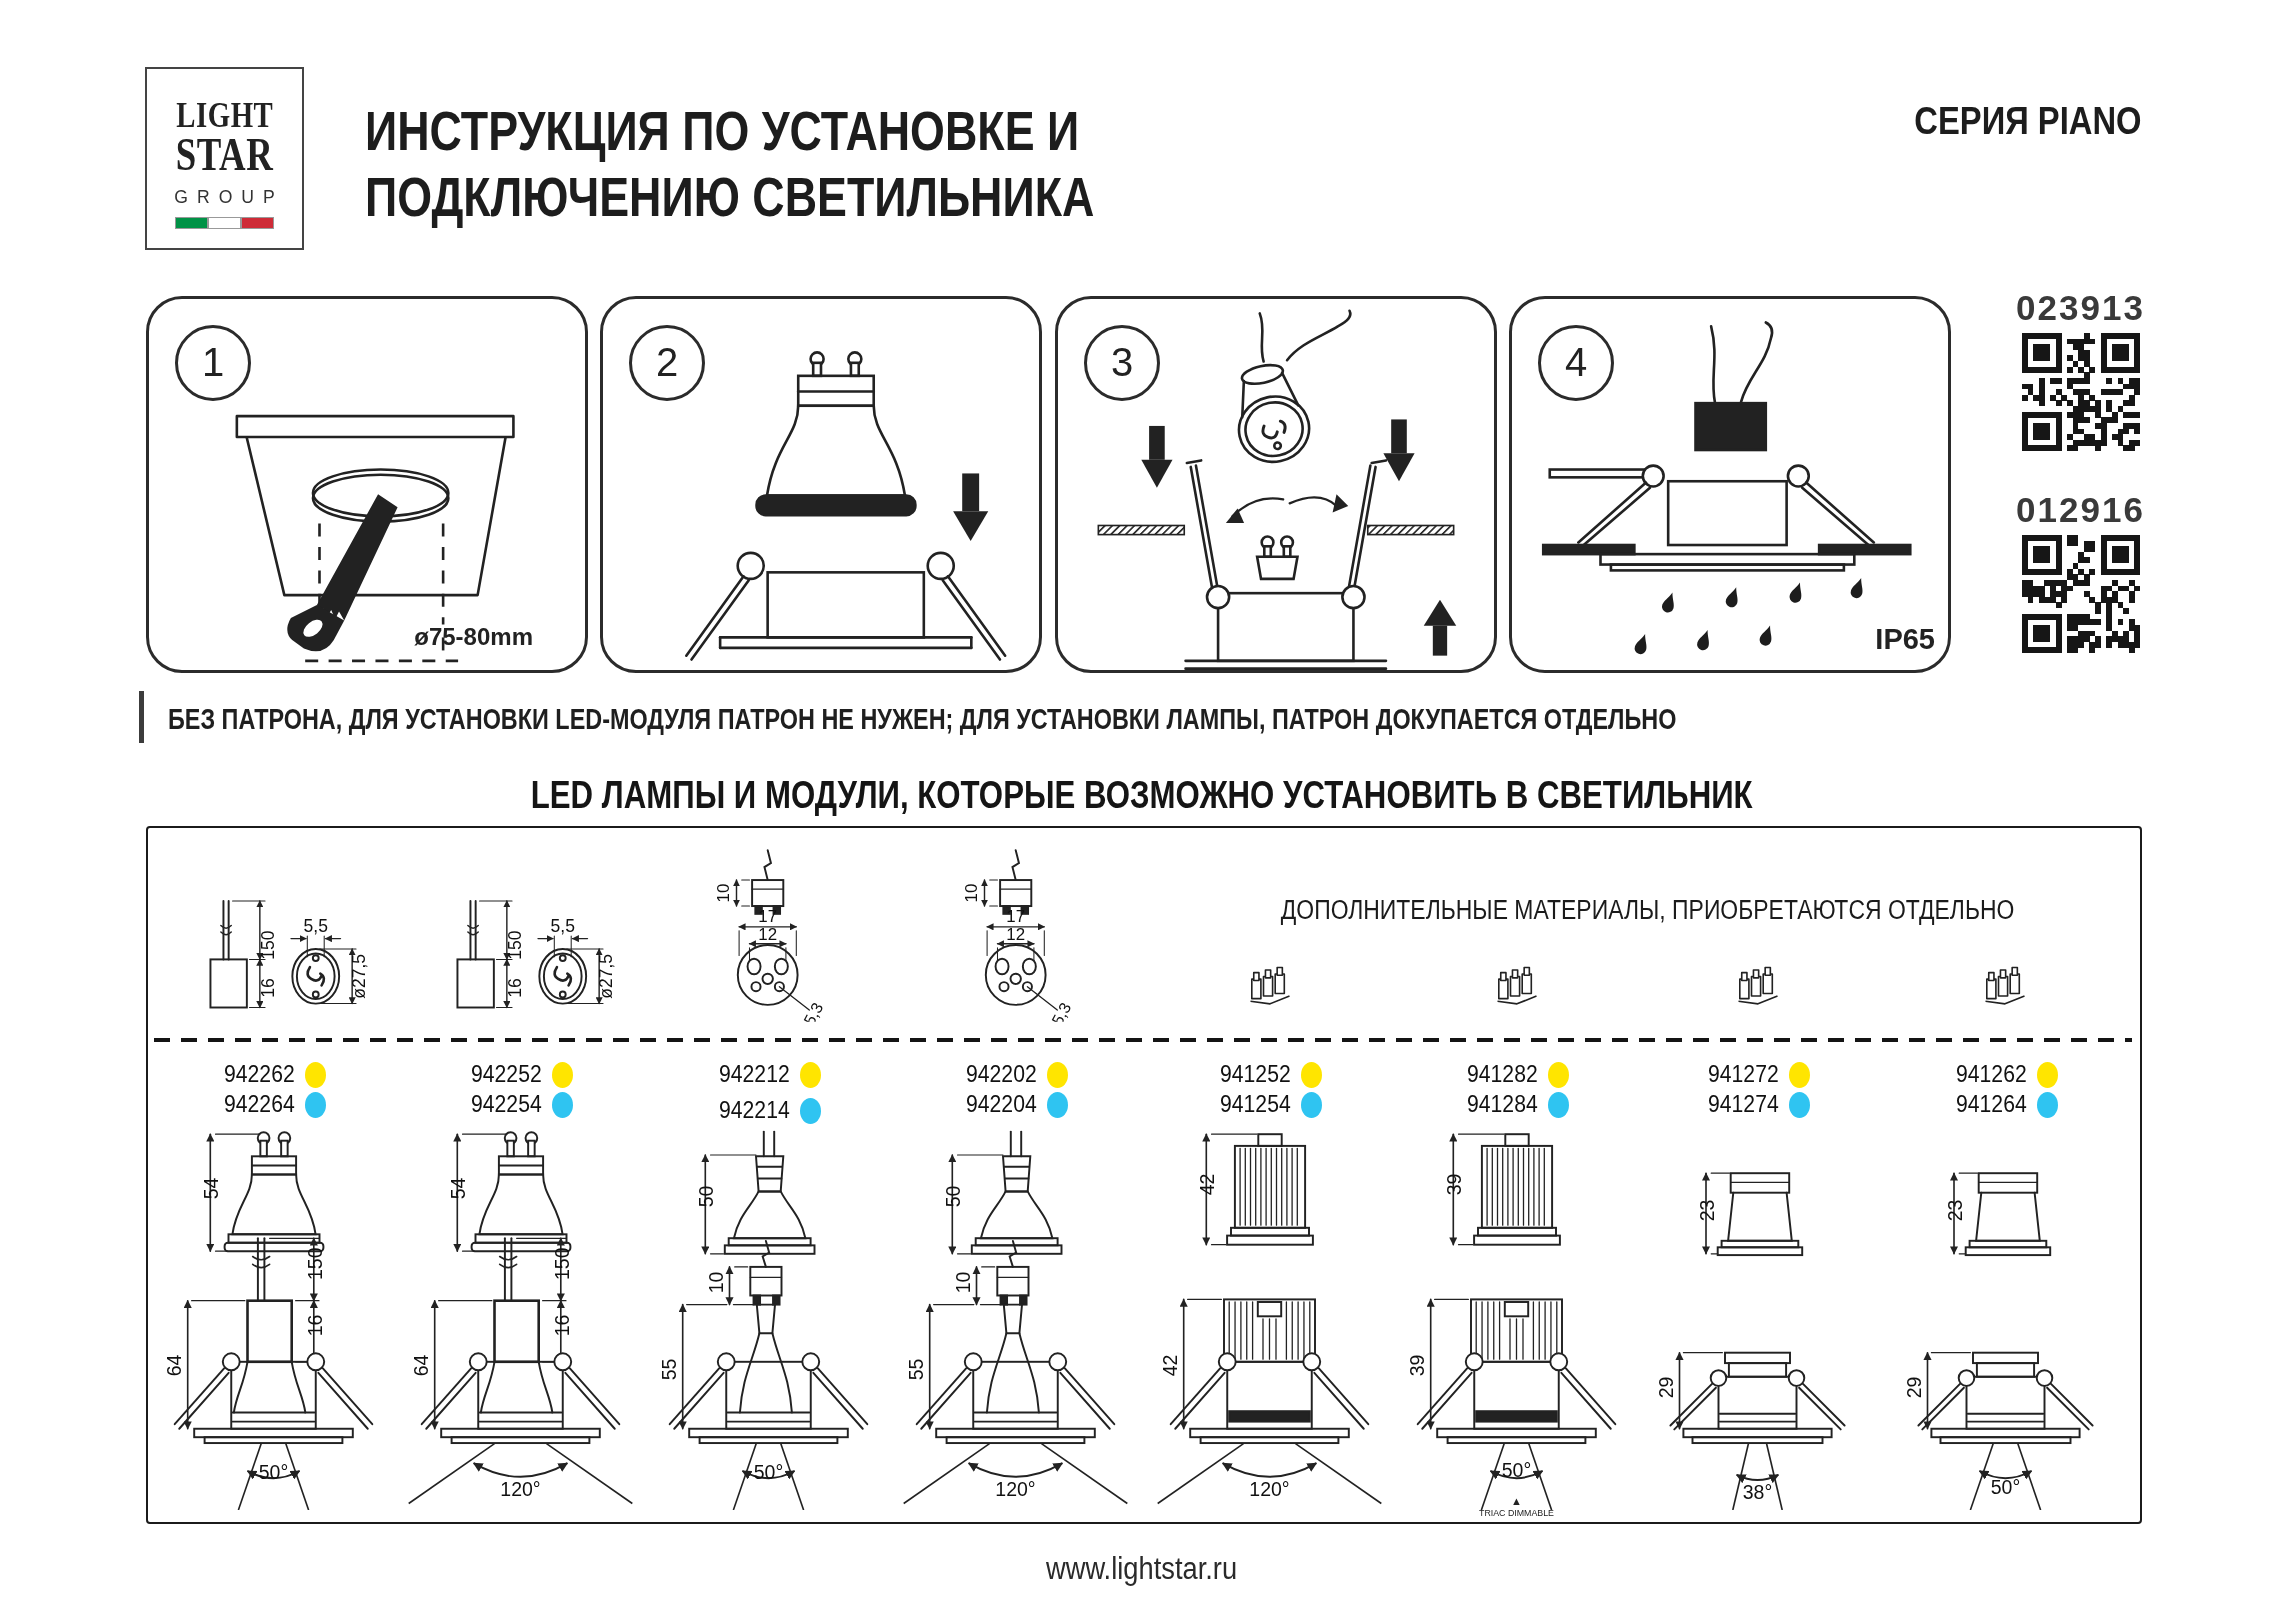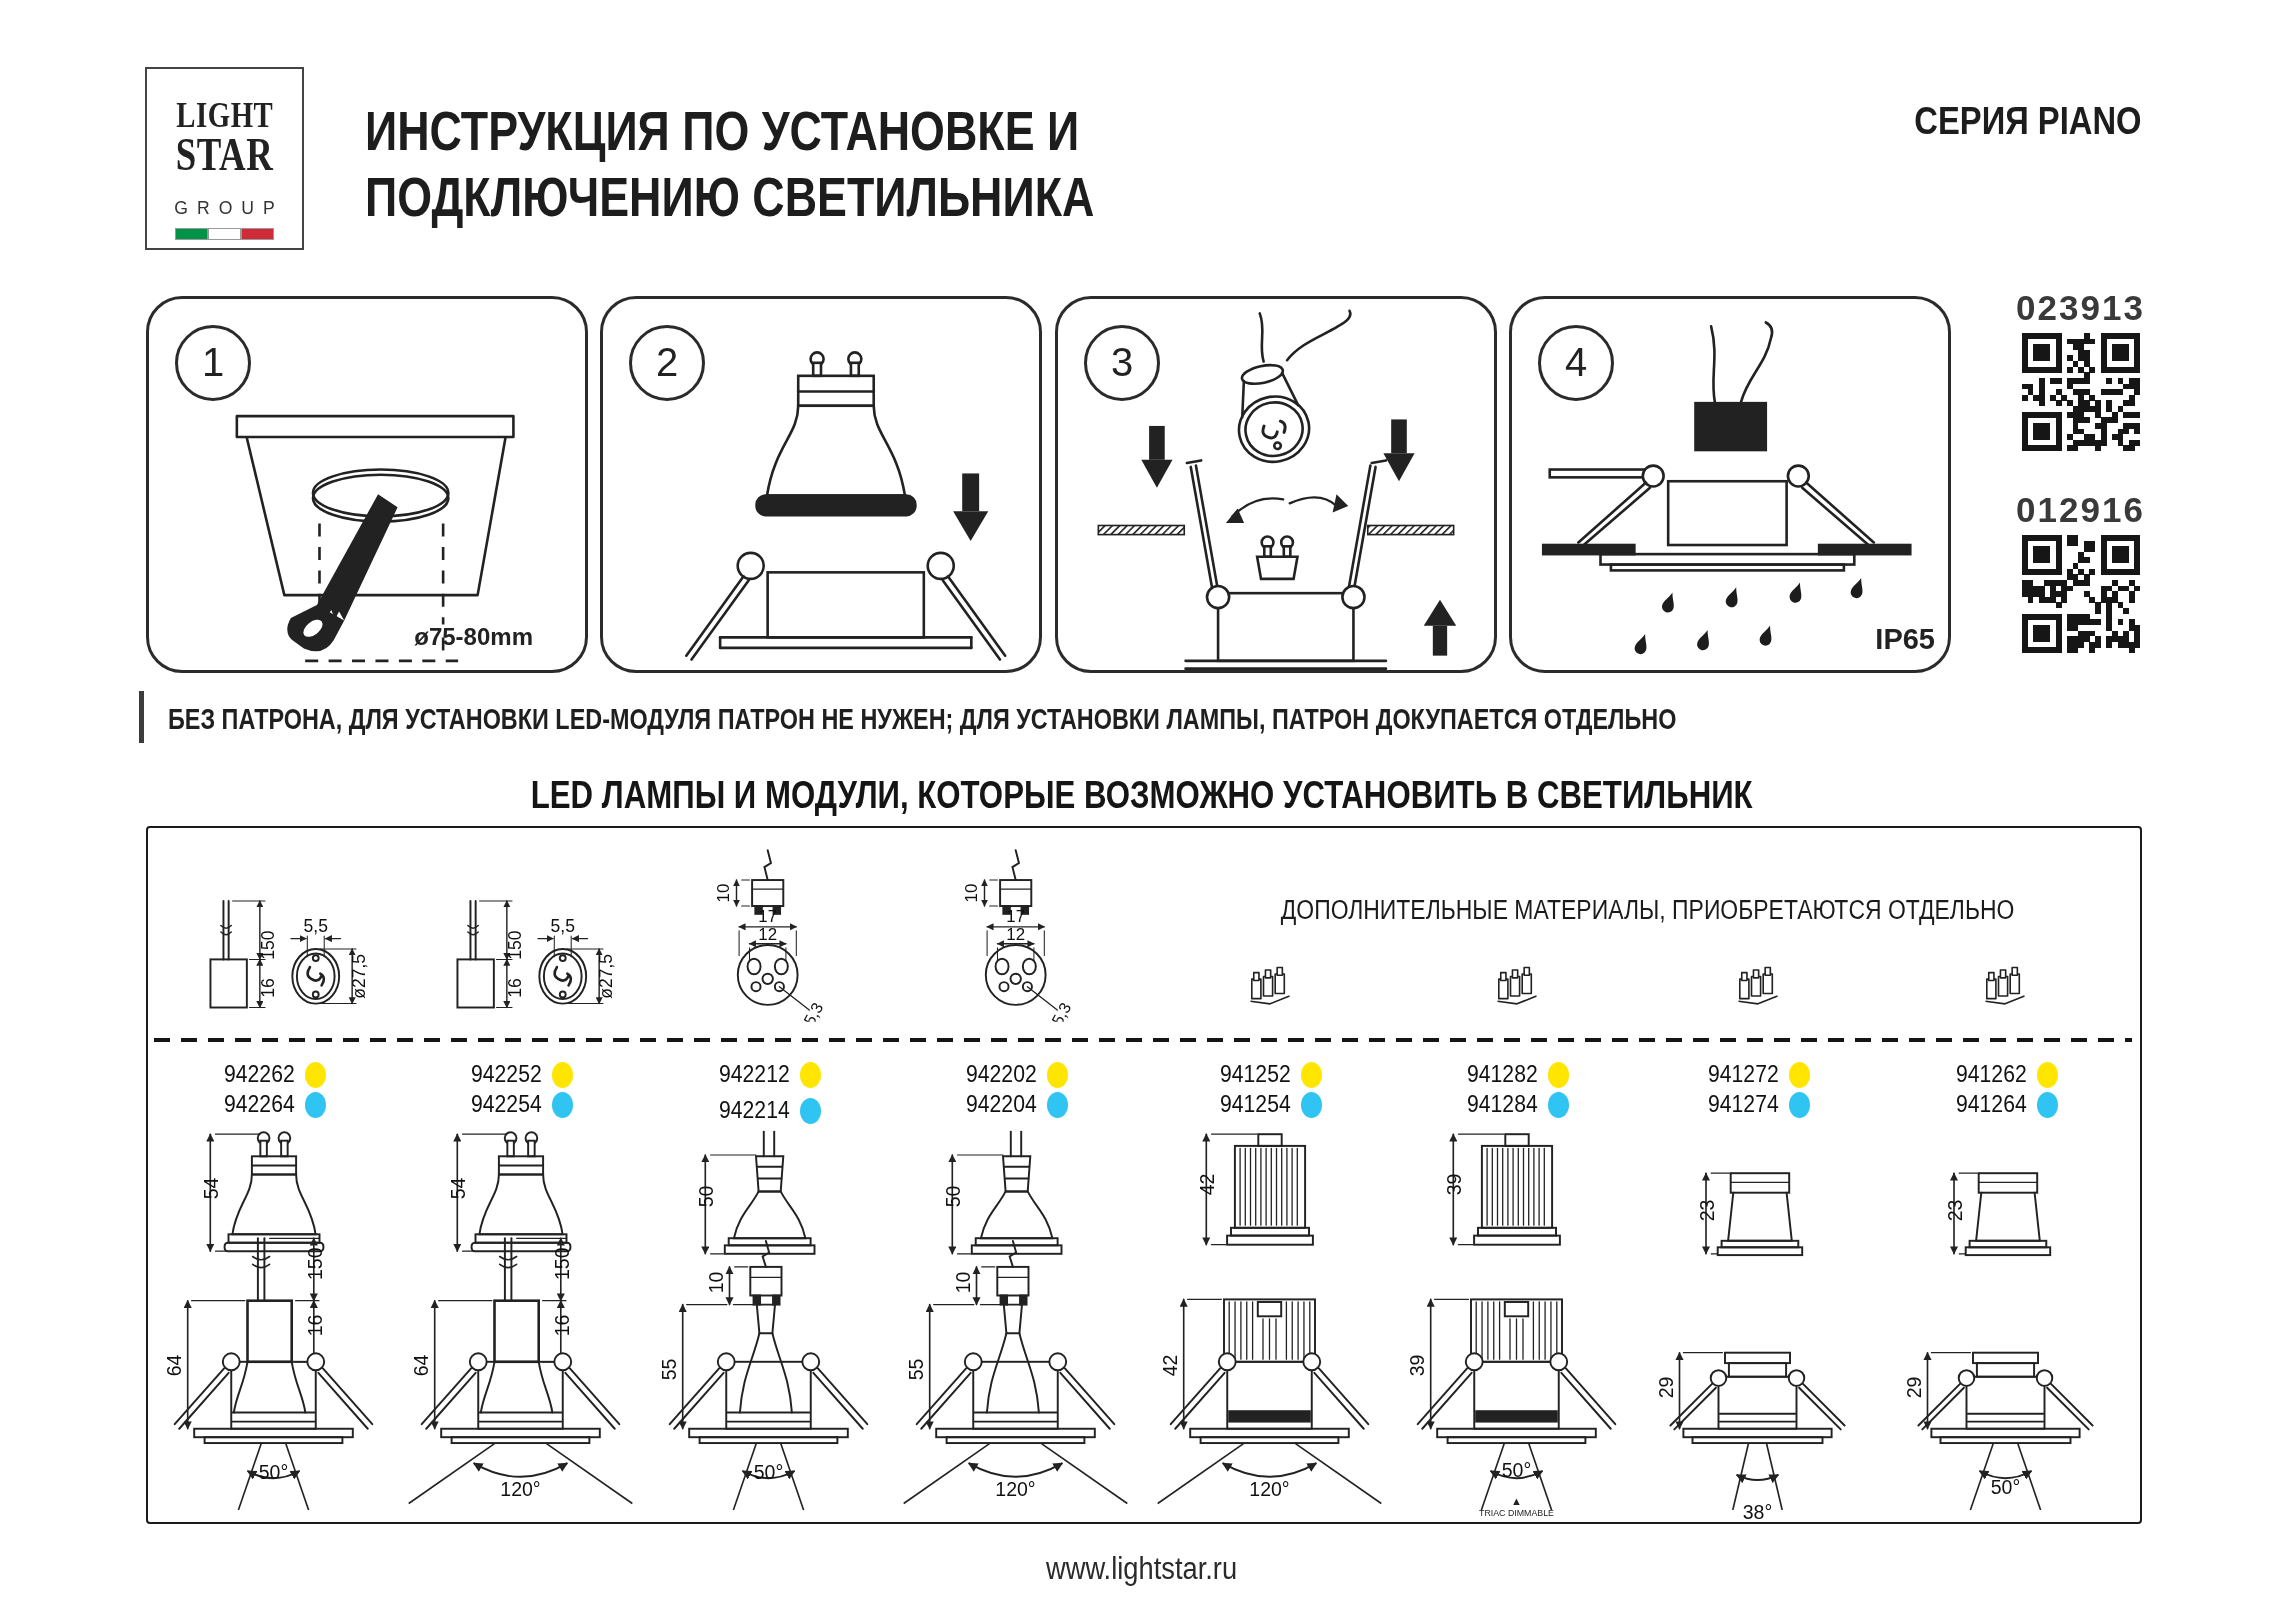--- a/index.html
+++ b/index.html
@@ -6,21 +6,21 @@
   .page{position:relative;width:2284px;height:1616px;background:#fff;
     font-family:"Liberation Sans",sans-serif;color:#1a1a1a;overflow:hidden;}
   .abs{position:absolute;}
   
   .logo{position:absolute;left:145px;top:67px;width:155px;height:179px;border:2px solid #444;
     text-align:center;background:#fff;}
   .logo .l1{margin-top:25px;font-family:"Liberation Serif",serif;font-weight:bold;font-size:36px;
     display:inline-block;transform:scaleX(.8);letter-spacing:0.7px;color:#222;}
   .logo .l2{margin-top:-7.8px;font-family:"Liberation Serif",serif;font-weight:bold;font-size:46px;
     display:block;transform:scaleX(.8);letter-spacing:0.7px;color:#222;}
-  .logo .l3{margin-top:17px;display:block;font-size:17.6px;letter-spacing:9px;text-indent:9px;color:#333;}
+  .logo .l3{margin-top:6px;display:block;font-size:17.6px;letter-spacing:9px;text-indent:9px;color:#333;}
   .flag{margin:9px auto 0;width:100px;height:11.7px;display:flex;}
   .flag span{flex:1;border:0.7px solid #999;}
   .h1line{position:absolute;left:365px;white-space:nowrap;font-size:56px;font-weight:bold;
     transform:scaleX(.8);transform-origin:left top;color:#1d1d1d;}
   .rhead{position:absolute;right:142px;text-align:right;white-space:nowrap;font-weight:bold;color:#1d1d1d;}
   .rhead>span{display:inline-block;transform:scaleX(.84);transform-origin:right top;}
   
   .panel{position:absolute;top:296px;width:436px;height:371px;border:3.3px solid #2b2b2b;border-radius:36px;background:#fff;}
   .stepnum{position:absolute;left:26px;top:26px;width:70px;height:70px;border:3.3px solid #2b2b2b;border-radius:50%;
     font-size:40px;line-height:69px;text-align:center;color:#222;}
@@ -1136,21 +1136,21 @@
       </div>
     <svg class="abs" style="left:46px;top:68px" width="156" height="130" viewBox="0 0 240 200">
         <use href="#lampSMALL"></use>
       </svg>
     <span class="vdim" style="left:59px;top:138px">23</span>
     <svg class="abs" style="left:0;top:176px" width="247" height="273" viewBox="0 0 380 420">
         <use href="#fixSMALL"></use>
         <use href="#beam38"></use>
       </svg>
     <span class="vdim" style="left:18px;top:315px">29</span>
-    <span class="beam" style="top:440px">38°</span>
+    <span class="beam" style="top:420px">38°</span>
   </div>
 
   <div class="col" style="left:1882px">
     <div class="arow" style="top:0">
         <span class="num">941262</span>
         <span class="dot dot-y"></span>
       </div>
     <div class="arow" style="top:30px">
         <span class="num">941264</span>
         <span class="dot dot-b"></span>

